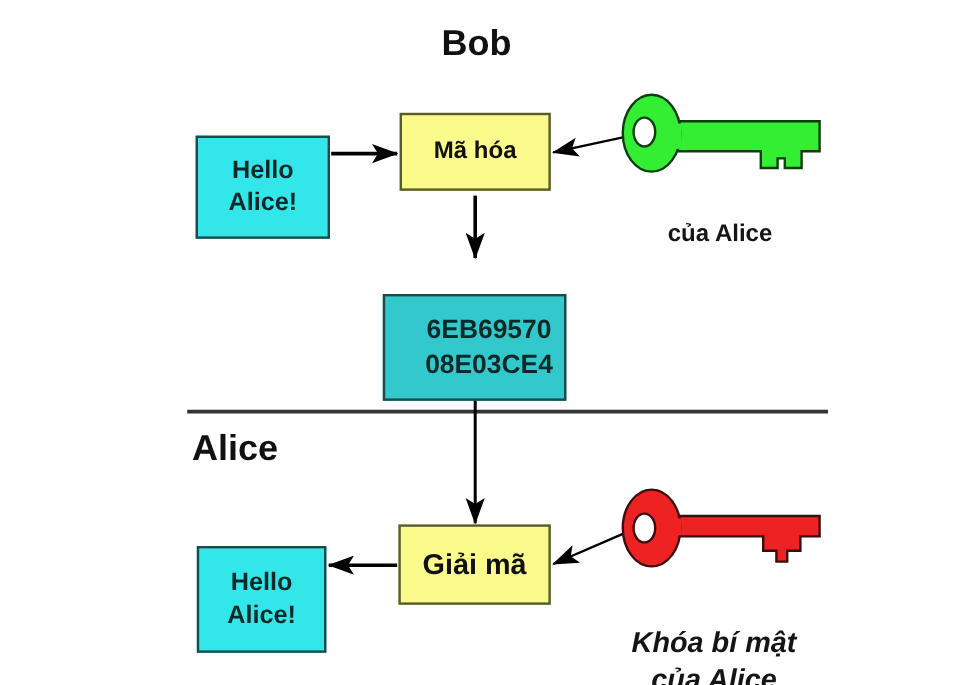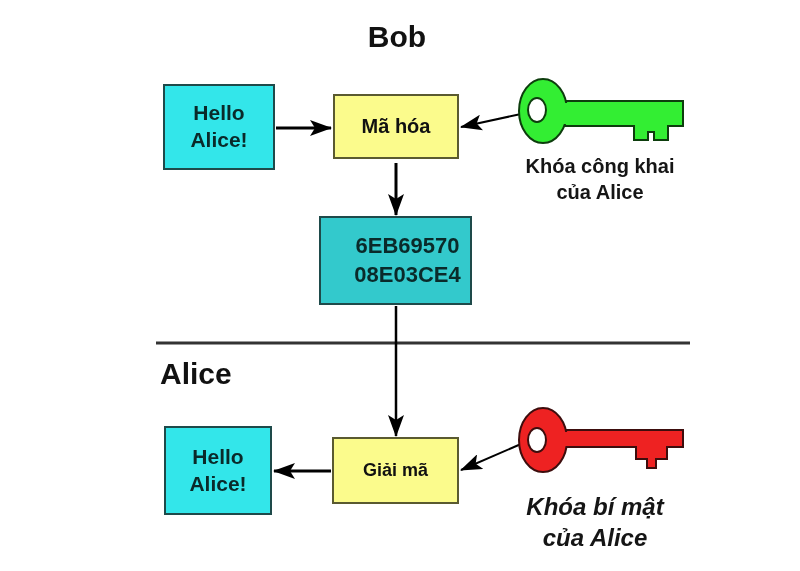--- a/index.html
+++ b/index.html
@@ -2,21 +2,21 @@
 <html><head>
   <meta charset="utf-8">
   <style>
     html, body { margin: 0; padding: 0; background: #ffffff; }
     #stage { position: relative; width: 800px; height: 571px; overflow: hidden; background: #ffffff; font-family: "Liberation Sans", sans-serif; }
     .box { position: absolute; box-sizing: border-box; border: 2px solid #1e4a4a; display: flex; align-items: center; justify-content: center; text-align: center; font-weight: bold; color: #0a2a2a; }
     .cyan { background: #33e6ea; }
     .teal { background: #33c9cc; padding-left: 24px; }
     .yellow { background: #fbfb8c; border-color: #5a5a30; color: #111; }
     .txt { position: absolute; font-weight: bold; color: #151515; text-align: center; }
-    .lines { line-height: 1.28; }
+    .lines { line-height: 1.28; margin-top: 29px; }
     svg.overlay { position: absolute; left: 0; top: 0; }
   </style>
 </head>
 <body>
 
 <div id="stage">
 
   <svg class="overlay" width="800" height="571">
     <defs>
       <marker id="ah" markerWidth="10" markerHeight="10" refX="9" refY="5" orient="auto" markerUnits="userSpaceOnUse">
@@ -76,39 +76,38 @@
       <div>Hello</div>
       <div>Alice!</div>
     </div>
   </div>
 
   <div class="box yellow" style="left:333px; top:94px; width:126px; height:65px; font-size:20px;">
     <span>Mã hóa</span>
   </div>
 
   <div class="txt lines" style="left:500px; top:154px; width:200px; font-size:20px;">
-    <div>Khóa công khai</div>
     <div>của Alice</div>
   </div>
 
   <div class="box teal lines" style="left:319px; top:216px; width:153px; height:89px; font-size:22px;">
     <div>
       <div>6EB69570</div>
       <div>08E03CE4</div>
     </div>
   </div>
 
   <div class="box cyan lines" style="left:164px; top:426px; width:108px; height:89px; font-size:21px;">
     <div>
       <div>Hello</div>
       <div>Alice!</div>
     </div>
   </div>
 
-  <div class="box yellow" style="left:332px; top:437px; width:127px; height:67px; font-size:18px;">
+  <div class="box yellow" style="left:332px; top:437px; width:127px; height:67px; font-size:24px;">
     <span>Giải mã</span>
   </div>
 
   <div class="txt lines" style="left:500px; top:492px; width:190px; font-size:24px;font-style:italic;">
     <div>Khóa bí mật</div>
     <div>của Alice</div>
   </div>
 
 </div>
 

